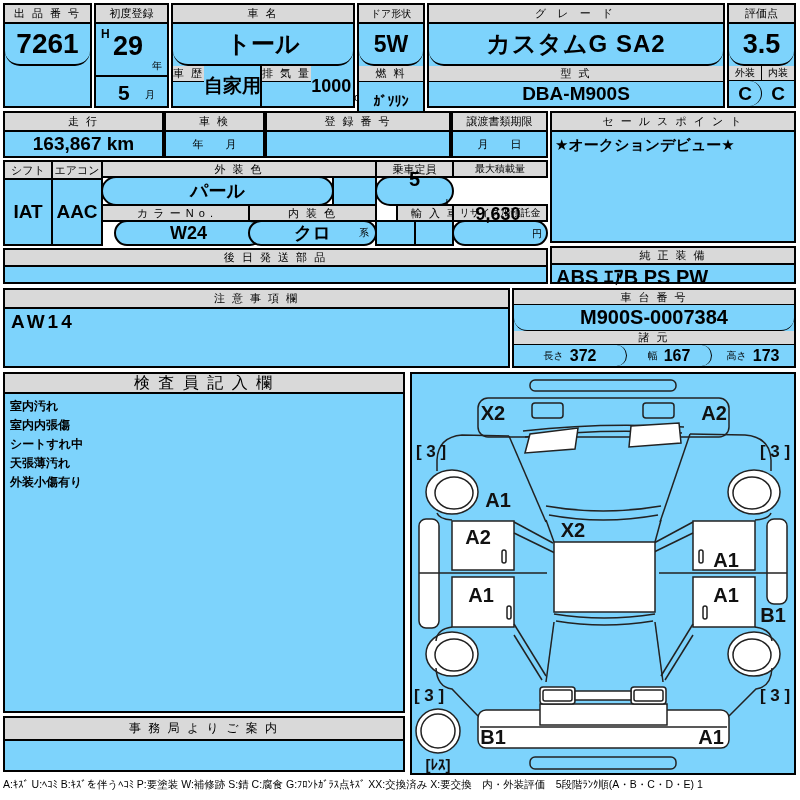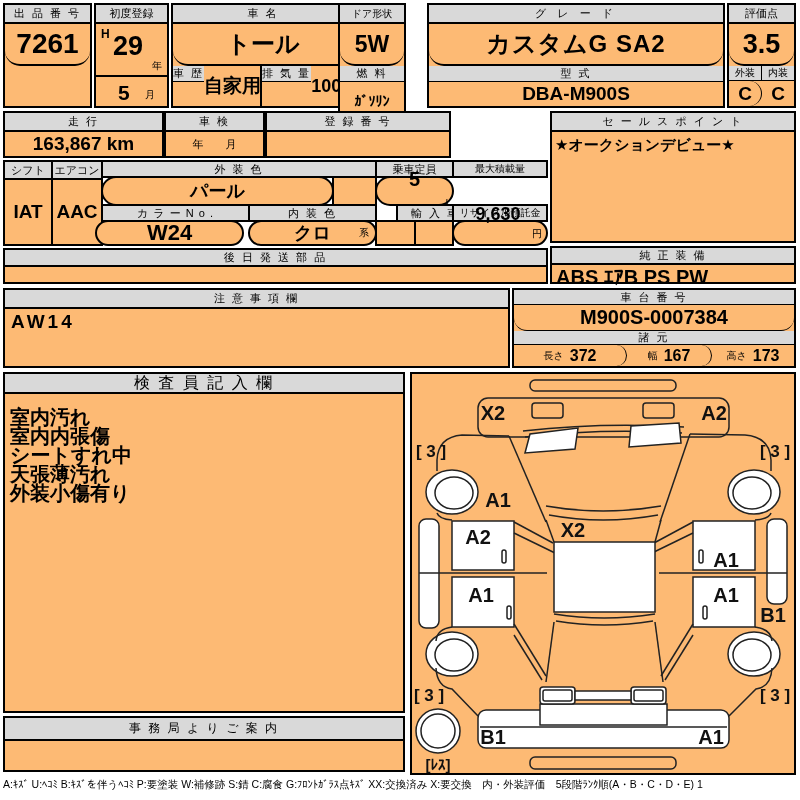--- a/index.html
+++ b/index.html
@@ -1,19 +1,19 @@
 <!DOCTYPE html>
 <html><head>
 <meta charset="utf-8">
 <style>
   html,body{margin:0;padding:0;background:#fff;}
   .sheet{position:relative;width:800px;height:800px;background:#fff;overflow:hidden;
          font-family:"Liberation Sans","DejaVu Sans",sans-serif;color:#000;}
   .abs{position:absolute;box-sizing:border-box;}
-  .bx{border:2px solid #000;background:#fdba74;display:flex;flex-direction:column;}
+  .bx{border:2px solid #000;background:#7dd3fc;display:flex;flex-direction:column;}
   .hd{background:#d9d9d9;display:flex;align-items:center;justify-content:center;
       font-size:11px;letter-spacing:2px;white-space:nowrap;flex:0 0 auto;}
   .bb{border-bottom:2px solid #000;}
   .bb1{border-bottom:1px solid #000;}
   .br{border-right:2px solid #000;}
   .br1{border-right:1px solid #000;}
   .vl{display:flex;align-items:center;justify-content:center;font-weight:bold;white-space:nowrap;border-radius:15px;}
   .nv{font-weight:normal;}
   .un{font-size:10px;font-weight:bold;}
   .row{display:flex;flex-direction:row;flex:1;min-height:0;}
@@ -56,21 +56,21 @@
       <div class="col">
         <div class="hd bb1" style="height:15px">排 気 量</div>
         <div class="vl fill" style="font-size:18px;gap:3px">
           <span>1000</span>
           <span class="un" style="font-weight:normal;align-self:flex-end;padding-bottom:3px">cc</span>
         </div>
       </div>
     </div>
   </div>
 
-  <div class="abs bx" style="left:338px;top:3px;width:68px;height:119px">
+  <div class="abs bx" style="left:357px;top:3px;width:68px;height:119px">
     <div class="hd bb" style="height:17px;letter-spacing:0;font-size:10px">ドア形状</div>
     <div class="vl bb" style="height:40px;font-size:23px">5W</div>
     <div class="hd bb1" style="height:15px">燃 料</div>
     <div class="vl fill" style="font-size:14px">ｶﾞｿﾘﾝ</div>
   </div>
 
   <div class="abs bx" style="left:427px;top:3px;width:298px;height:105px">
     <div class="hd bb" style="height:17px;letter-spacing:4px">グ レ ー ド</div>
     <div class="vl bb" style="height:40px;font-size:24px;letter-spacing:1px">カスタムG SA2</div>
     <div class="hd bb1" style="height:15px">型 式</div>
@@ -95,40 +95,44 @@
     <div class="vl fill" style="font-size:19px">163,867 km</div>
   </div>
   <div class="abs bx" style="left:164px;top:111px;width:101px;height:47px">
     <div class="hd bb" style="height:17px">車 検</div>
     <div class="vl fill nv" style="font-size:11px">年　　月</div>
   </div>
   <div class="abs bx" style="left:265px;top:111px;width:186px;height:47px">
     <div class="hd bb" style="height:17px">登 録 番 号</div>
     <div class="vl fill nv"></div>
   </div>
+  <div class="abs bx" style="left:451px;top:111px;width:97px;height:47px">
+    <div class="hd bb" style="height:17px;letter-spacing:0">譲渡書類期限</div>
+    <div class="vl fill nv" style="font-size:11px">月　　日</div>
+  </div>
   <div class="abs bx" style="left:550px;top:111px;width:246px;height:132px">
     <div class="hd bb" style="height:17px">セ ー ル ス ポ イ ン ト</div>
     <div class="fill" style="font-size:15px;font-weight:bold;padding:4px 3px">★オークションデビュー★</div>
   </div>
 
   <div class="abs bx" style="left:3px;top:160px;width:50px;height:86px">
     <div class="hd bb" style="height:16px;letter-spacing:0">シフト</div>
     <div class="vl fill" style="font-size:19px">IAT</div>
   </div>
   <div class="abs bx" style="left:51px;top:160px;width:52px;height:86px">
     <div class="hd bb" style="height:16px;letter-spacing:0">エアコン</div>
     <div class="vl fill" style="font-size:19px">AAC</div>
   </div>
 
   <div class="abs bx hd" style="left:101px;top:160px;width:276px;height:18px">外 装 色</div>
   <div class="abs bx vl" style="left:101px;top:176px;width:233px;height:30px;font-size:18px">パール</div>
   <div class="abs bx" style="left:332px;top:176px;width:45px;height:30px"></div>
   <div class="abs bx hd" style="left:101px;top:204px;width:149px;height:18px;letter-spacing:1px">カ ラ ー N o .</div>
   <div class="abs bx hd" style="left:248px;top:204px;width:129px;height:18px">内 装 色</div>
-  <div class="abs bx vl" style="left:95px;top:220px;width:149px;height:26px;font-size:22px">W24</div>
+  <div class="abs bx vl" style="left:114px;top:220px;width:149px;height:26px;font-size:18px">W24</div>
   <div class="abs bx vl" style="left:248px;top:220px;width:129px;height:26px;font-size:18px;position:absolute">
     <span>クロ</span>
     <span class="abs nv" style="right:6px;bottom:4px;font-size:10px">系</span>
   </div>
 
   <div class="abs bx hd" style="left:375px;top:160px;width:79px;height:18px;letter-spacing:0">乗車定員</div>
   <div class="abs bx vl" style="left:375px;top:176px;width:79px;height:30px;gap:6px">
     <span style="font-size:20px">5</span>
     <span class="nv" style="font-size:10px;align-self:flex-end;padding-bottom:4px">人</span>
   </div>
@@ -171,21 +175,21 @@
       </div>
       <div class="vl" style="flex:1;gap:6px">
         <span class="nv" style="font-size:10px">高さ</span>
         <span style="font-size:16px">173</span>
       </div>
     </div>
   </div>
 
   <div class="abs bx" style="left:3px;top:372px;width:402px;height:341px">
     <div class="hd bb" style="height:18px;font-size:16px">検 査 員 記 入 欄</div>
-    <div class="fill" style="padding:14px 5px;font-weight:bold;font-size:20px;line-height:19px">
+    <div class="fill" style="padding:3px 5px;font-weight:bold;font-size:12px;line-height:19px">
       <div>室内汚れ</div>
       <div>室内内張傷</div>
       <div>シートすれ中</div>
       <div>天張薄汚れ</div>
       <div>外装小傷有り</div>
     </div>
   </div>
 
   <div class="abs bx" style="left:3px;top:716px;width:402px;height:56px">
     <div class="hd bb" style="height:21px;font-size:12px">事 務 局 よ り ご 案 内</div>

